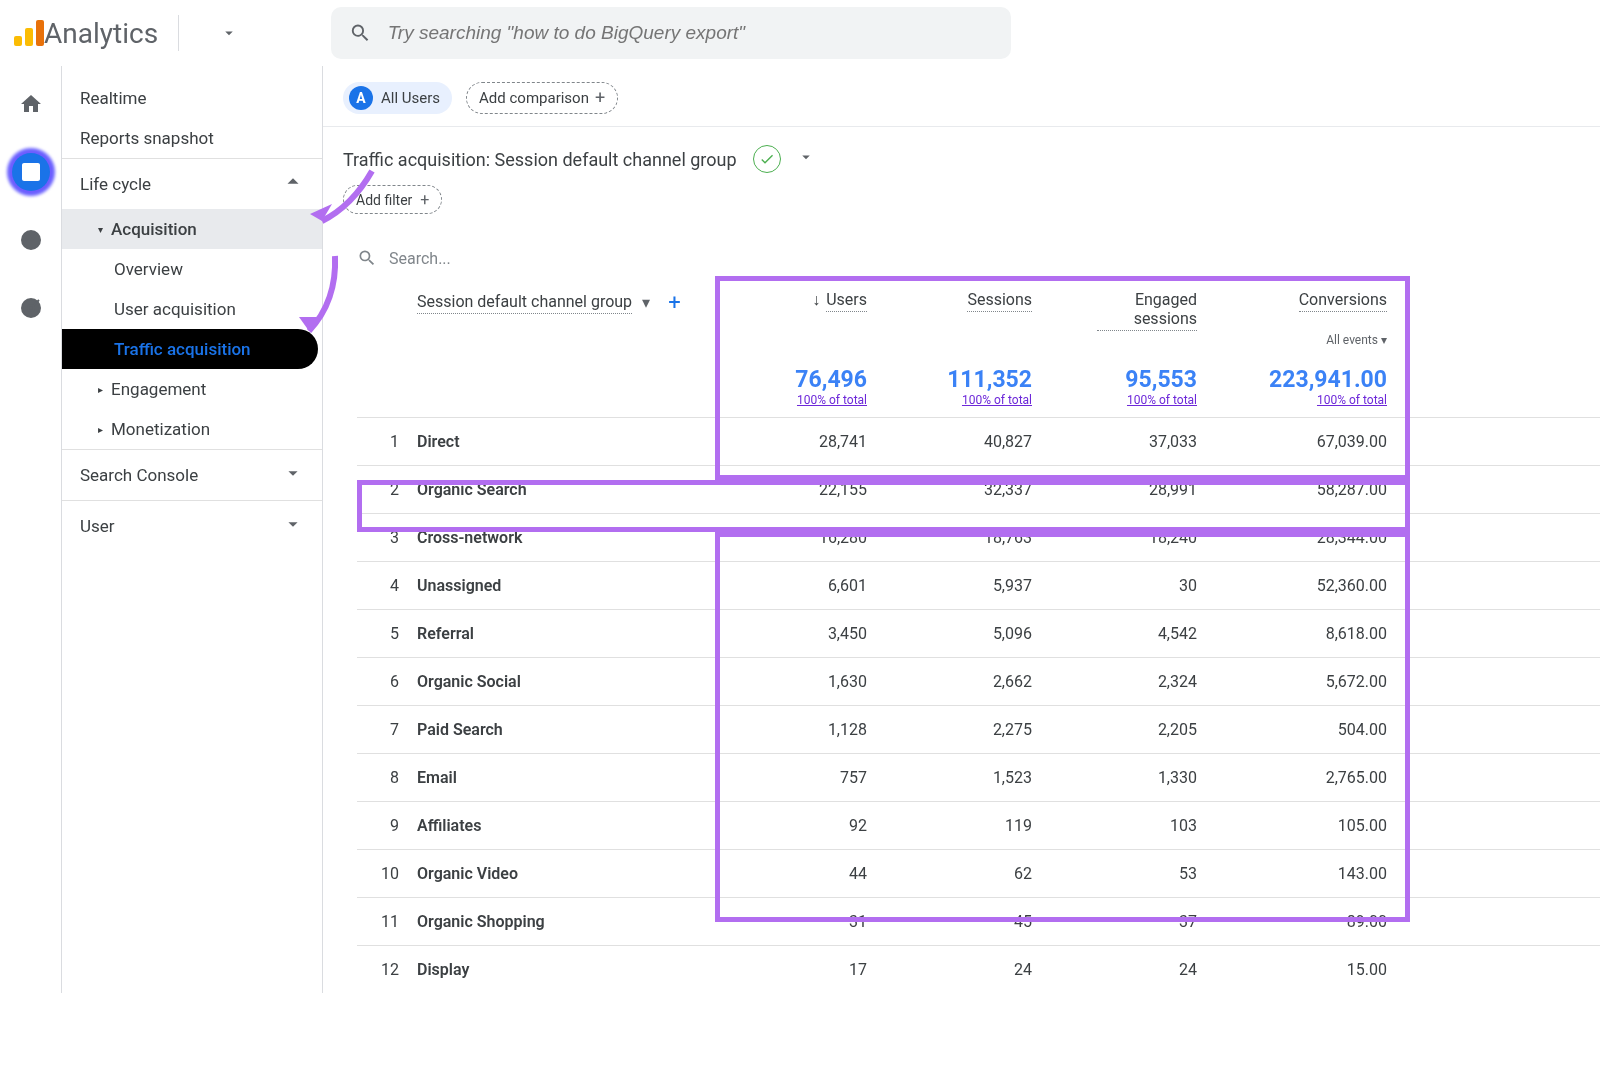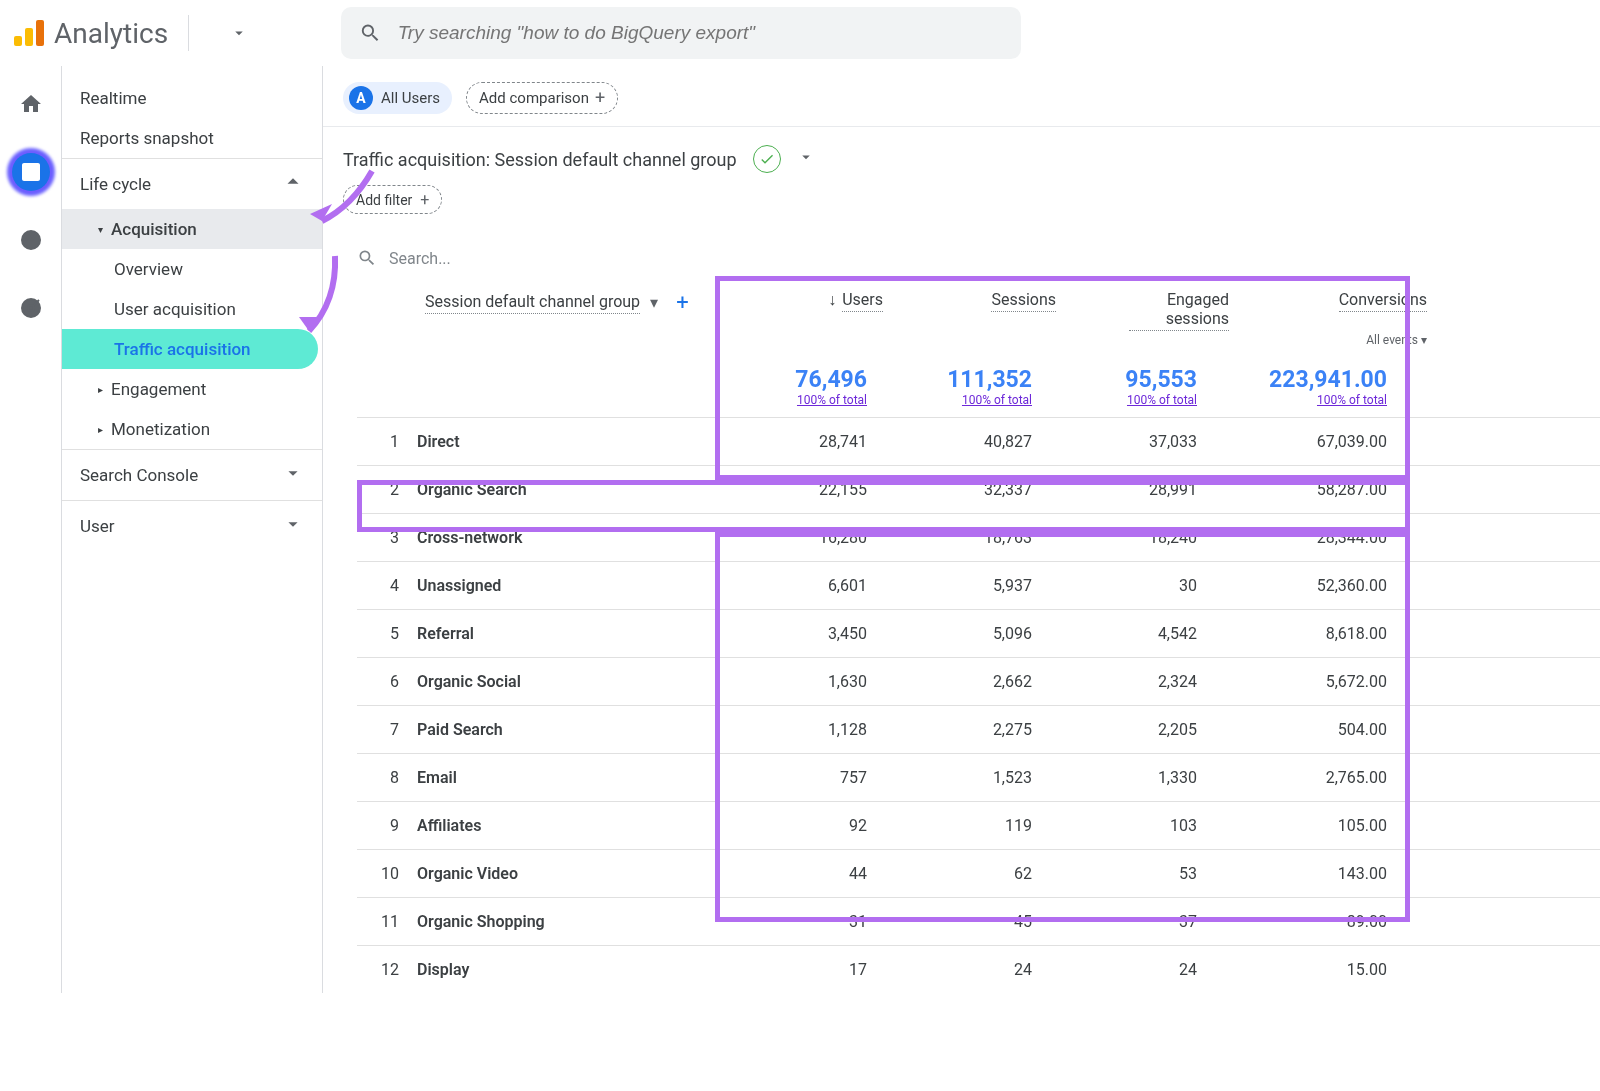--- a/index.html
+++ b/index.html
@@ -1,20 +1,20 @@
 <!DOCTYPE html>
 <html><head>
 <meta charset="utf-8">
 <style>
 * { box-sizing: border-box; margin: 0; padding: 0; }
 body { font-family: 'Google Sans', Roboto, Arial, sans-serif; color: #3c4043; background: #fff; font-size: 17px; }
 
 
 .topbar { display: flex; align-items: center; height: 66px; padding: 0 14px; gap: 12px; }
-.logo-area { display: flex; align-items: center; gap: 10px; }
+.logo-area { display: flex; align-items: center; }
 .ga-logo { display: flex; align-items: flex-end; gap: 3px; }
 .ga-logo span { display: block; border-radius: 2px; }
 .ga-logo .b1 { width: 8px; height: 10px; background: #fbbc04; }
 .ga-logo .b2 { width: 8px; height: 18px; background: #fbbc04; }
 .ga-logo .b3 { width: 8px; height: 26px; background: #e8710a; }
 .app-name { font-size: 28px; color: #5f6368; font-weight: 400; }
 .prop-dd { width: 60px; display:flex; align-items:center; justify-content:center; color:#5f6368; }
 .prop-dd svg { width: 18px; height: 18px; }
 .search-wrap { flex:1; max-width: 680px; background:#f1f3f4; border-radius:10px; height:52px; display:flex; align-items:center; padding:0 18px; gap:16px; margin-left: 60px; }
 .search-wrap input { border:none; outline:none; background:transparent; width:100%; font-size:19px; color:#3c4043; font-style: italic; }
@@ -31,21 +31,21 @@
 .rail svg { width:24px; height:24px; }
 
 
 .sidebar { width: 260px; padding-top: 12px; position: relative; }
 .nav-plain { padding: 10px 0 10px 18px; font-size: 17px; cursor:pointer; }
 .nav-sect { display:flex; align-items:center; justify-content:space-between; padding: 12px 18px 12px 18px; font-size:17px; color:#3c4043; border-top:1px solid #e0e0e0; cursor:pointer; }
 .nav-sect .chev { color:#5f6368; }
 .nav-sub { padding: 10px 0 10px 36px; font-size: 17px; display:flex; align-items:center; gap: 8px; cursor:pointer; }
 .nav-sub.l2 { padding-left: 52px; }
 .nav-sub.active-head { background:#e8eaed; font-weight:500; }
-.nav-sub.selected { background:#5eead4; color:#1a73e8; border-radius: 0 22px 22px 0; font-weight:500; margin-right: 4px; }
+.nav-sub.selected { background:#000000; color:#1a73e8; border-radius: 0 22px 22px 0; font-weight:500; margin-right: 4px; }
 .tri { font-size:10px; }
 
 
 .anno { position:absolute; pointer-events:none; }
 
 
 .main { flex:1; padding: 0 0 0 0; border-left: 1px solid #dadce0; }
 .chip-row { display:flex; align-items:center; gap:14px; padding: 16px 0 12px 20px; border-bottom:1px solid #e8eaed; }
 .chip-a { display:flex; align-items:center; gap:8px; background:#e8f0fe; border-radius:16px; padding:4px 12px 4px 6px; font-size:15px; color:#3c4043; }
 .circle-a { width:24px; height:24px; border-radius:50%; background:#1a73e8; color:#fff; display:flex; align-items:center; justify-content:center; font-size:14px; font-weight:700; }
@@ -59,21 +59,21 @@
 
 .filter-row { padding: 0 0 18px 20px; }
 .add-filter { display:inline-flex; align-items:center; gap:8px; border:1.5px dashed #80868b; border-radius:18px; padding:4px 12px; font-size:14px; color:#3c4043; cursor:pointer; }
 .add-filter .plus { color:#5f6368; font-size:16px; }
 
 .content { padding: 10px 0 0 34px; }
 .tbl-search { display:flex; align-items:center; gap:12px; padding: 6px 16px 14px 0; color:#80868b; }
 .tbl-search svg { width:20px; height:20px; }
 .tbl-search span { font-size:16px; }
 
-.header-row { display:grid; grid-template-columns: 60px 310px 150px 165px 165px 190px; align-items: start; padding: 8px 0; min-height: 84px; position: relative; gap: 8px; }
+.header-row { display:grid; grid-template-columns: 60px 310px 150px 165px 165px 190px; align-items: start; padding: 8px 0; min-height: 84px; position: relative; }
 .dim-hdr { display:flex; align-items:center; gap:10px; font-size:16px; color:#3c4043; }
 .dim-hdr .lab { border-bottom: 1px dotted #80868b; padding-bottom: 2px; }
 .dim-hdr .dd, .dim-hdr .add { color:#5f6368; cursor:pointer; }
 .dim-hdr .add { color:#1a73e8; font-size:22px; font-weight:400; margin-left: 8px; }
 .met-hdr { text-align:right; font-size:16px; padding-right: 10px; color: #3c4043; }
 .met-hdr .lab { border-bottom: 1px dotted #80868b; padding-bottom:2px; display:inline-block; }
 .met-hdr .sub { font-size:12px; color:#5f6368; margin-top:21px; }
 .met-hdr .sort-arr { display:inline-block; margin-right:6px; }
 
 .tot-row { display:grid; grid-template-columns: 60px 310px 150px 165px 165px 190px; align-items: end; padding-bottom: 10px; }

